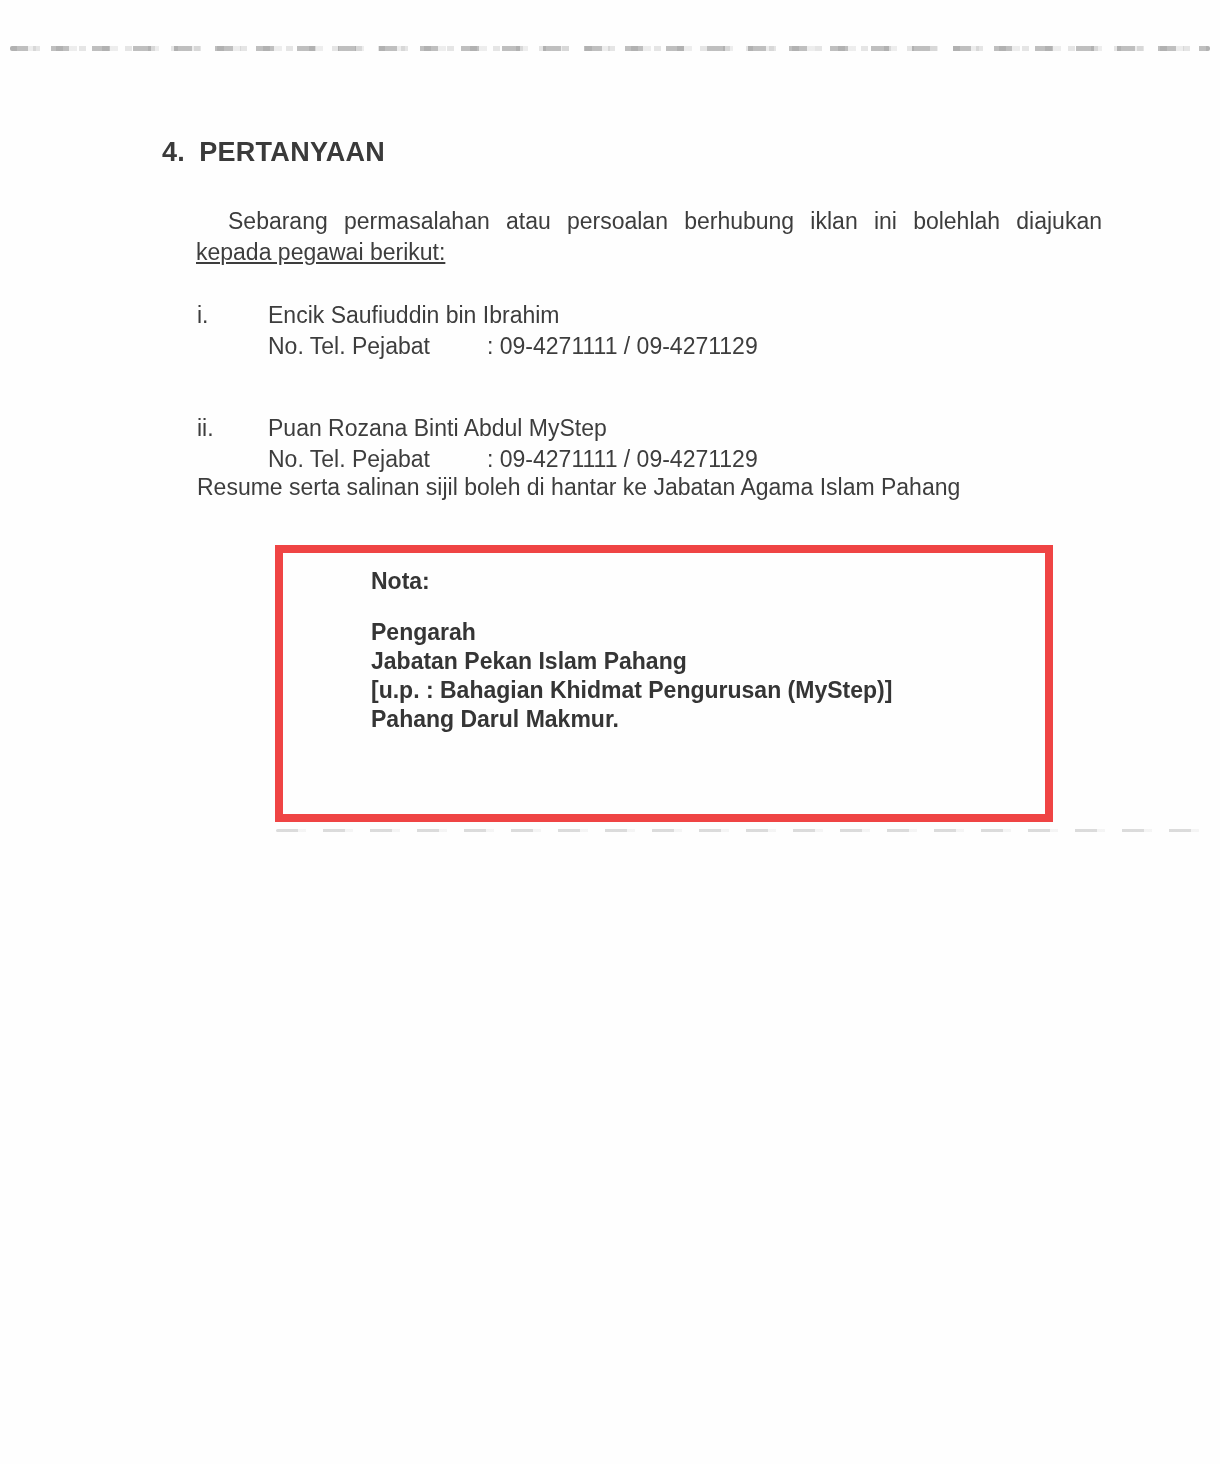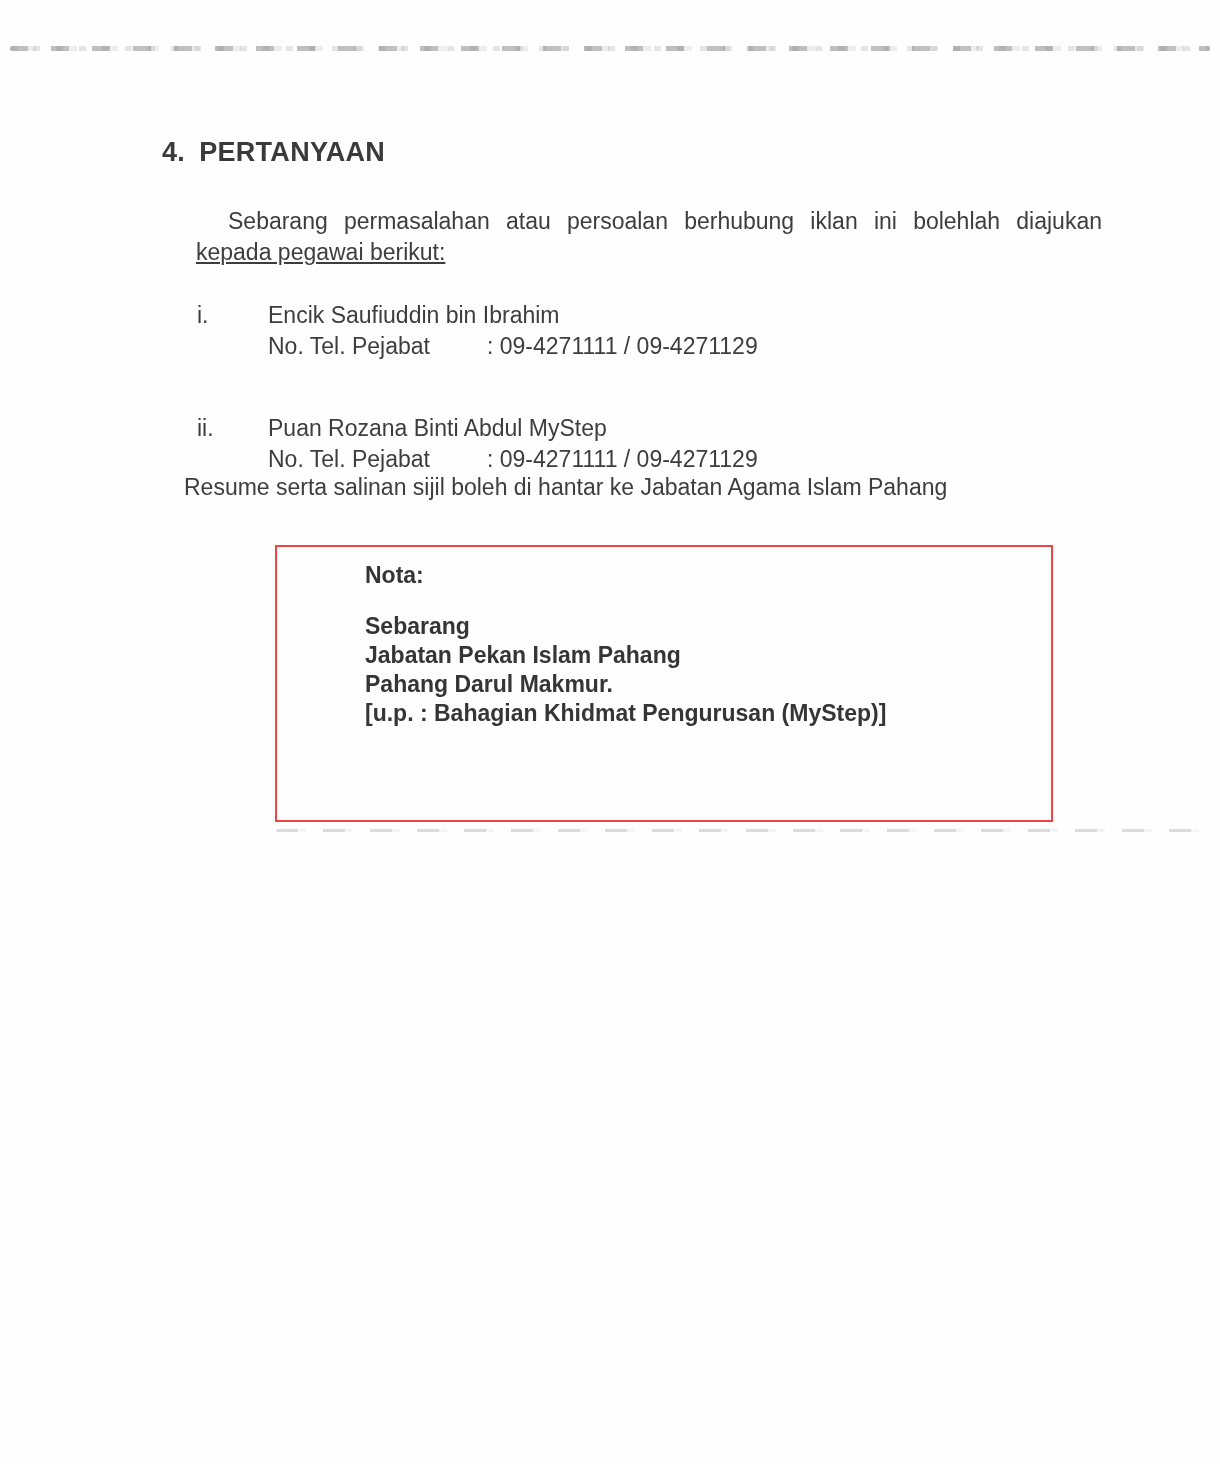--- a/index.html
+++ b/index.html
@@ -39,26 +39,26 @@
   .intro .l1{display:block;text-align:justify;text-align-last:justify;margin-left:32px;}
   .intro .l2{display:block;text-align:left;text-decoration:underline;}
   .contact{position:absolute;left:197px;font-size:23px;line-height:31px;}
   .contact .row1{display:flex;}
   .contact .idx{width:71px;flex:0 0 71px;}
   .contact .row2{display:flex;margin-left:71px;justify-content:space-between;}
   .contact .phone-label{width:219px;flex:0 0 219px;}
   .contact-1{top:300px;}
   .contact-2{top:385px;margin-top:28px;}
   .resume-line{
-    position:absolute;left:184px;top:472px;width:960px;
+    position:absolute;left:197px;top:472px;width:960px;
     font-size:23px;line-height:31px;
   }
   .note-box{
     position:absolute;left:275px;top:545px;width:778px;height:277px;
-    border:2px solid #ef4444;box-sizing:border-box;
+    border:8px solid #ef4444;box-sizing:border-box;
     padding:14px 20px 0 88px;
     font-size:23px;line-height:29px;
   }
   .note-box .nb-title{font-weight:700;color:#353535;}
   .note-box .nb-subtitle{color:#3d3d3d;}
   .note-box .address{margin-top:22px;font-weight:700;color:#353535;}
   .note-box .address span{display:block;line-height:29px;}
 </style>
 </head>
 <body>
@@ -97,22 +97,22 @@
       <span class="phone-label">No. Tel. Pejabat</span>
       <span>: 09-4271111 / 09-4271129</span>
     </div>
   </div>
 
   <div class="resume-line">Resume serta salinan sijil boleh di hantar ke Jabatan Agama Islam Pahang</div>
 
   <div class="note-box">
     <div class="nb-title">Nota:</div>
     <div class="address">
-      <span>Sebarang</span>
+      <span>Pengarah</span>
       <span>Jabatan Pekan Islam Pahang</span>
+      <span>[u.p. : Bahagian Khidmat Pengurusan (MyStep)]</span>
       <span>Pahang Darul Makmur.</span>
-      <span>[u.p. : Bahagian Khidmat Pengurusan (MyStep)]</span>
     </div>
   </div>
 
   <div class="scan-line-under-box"></div>
 
 </div>
 
 </body></html>

